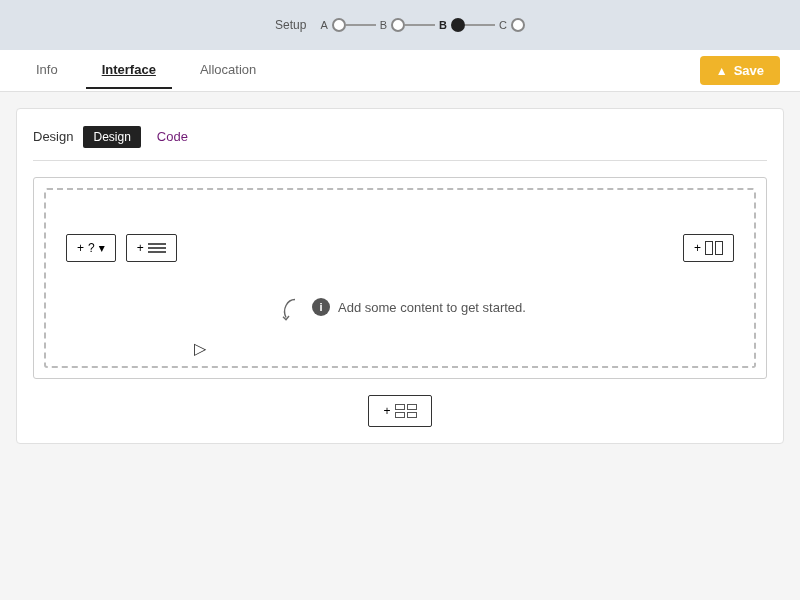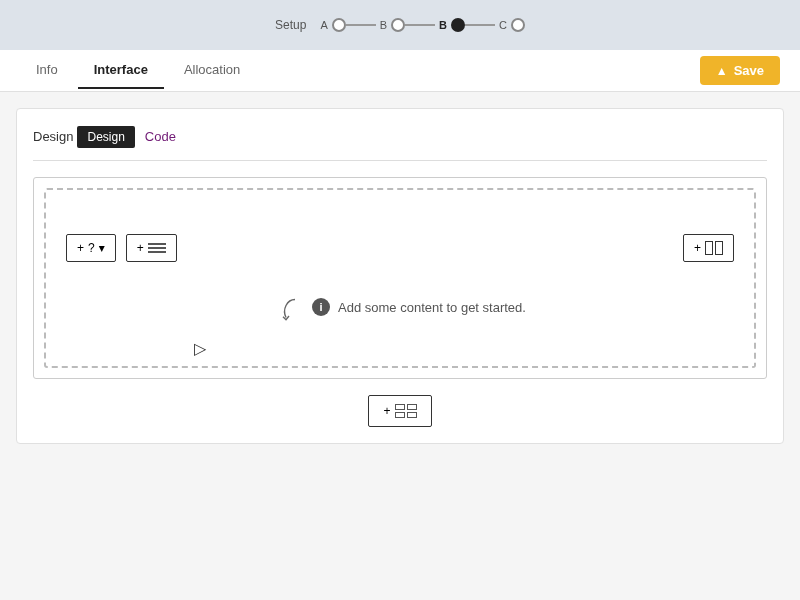--- a/index.html
+++ b/index.html
@@ -59,35 +59,36 @@
       background: white;
       border-bottom: 1px solid #e0e0e0;
       display: flex;
       align-items: center;
       padding: 0 20px;
       height: 42px;
     }
     .nav-tabs {
       display: flex;
       align-items: center;
-      gap: 4px;
+      gap: 12px;
       flex: 1;
     }
     .nav-tab {
       padding: 10px 16px;
       font-size: 13px;
       color: #666;
       cursor: pointer;
       border-bottom: 2px solid transparent;
       text-decoration: none;
     }
     .nav-tab.active {
       color: #222;
       font-weight: 600;
       border-bottom: 2px solid #222;
+      text-decoration: underline;
     }
     .save-btn {
       background: #f0b429;
       color: white;
       border: none;
       padding: 7px 16px;
       font-size: 13px;
       font-weight: 600;
       border-radius: 4px;
       cursor: pointer;
@@ -105,21 +106,21 @@
       margin: 16px;
       border: 1px solid #e0e0e0;
       border-radius: 4px;
       padding: 16px;
     }
 
     
     .design-code-row {
       display: flex;
       align-items: center;
-      gap: 4px;
+      gap: 10px;
       margin-bottom: 12px;
     }
     .design-label {
       font-size: 13px;
       color: #333;
       font-weight: 500;
     }
     .toggle-btn {
       background: #222;
       color: white;

